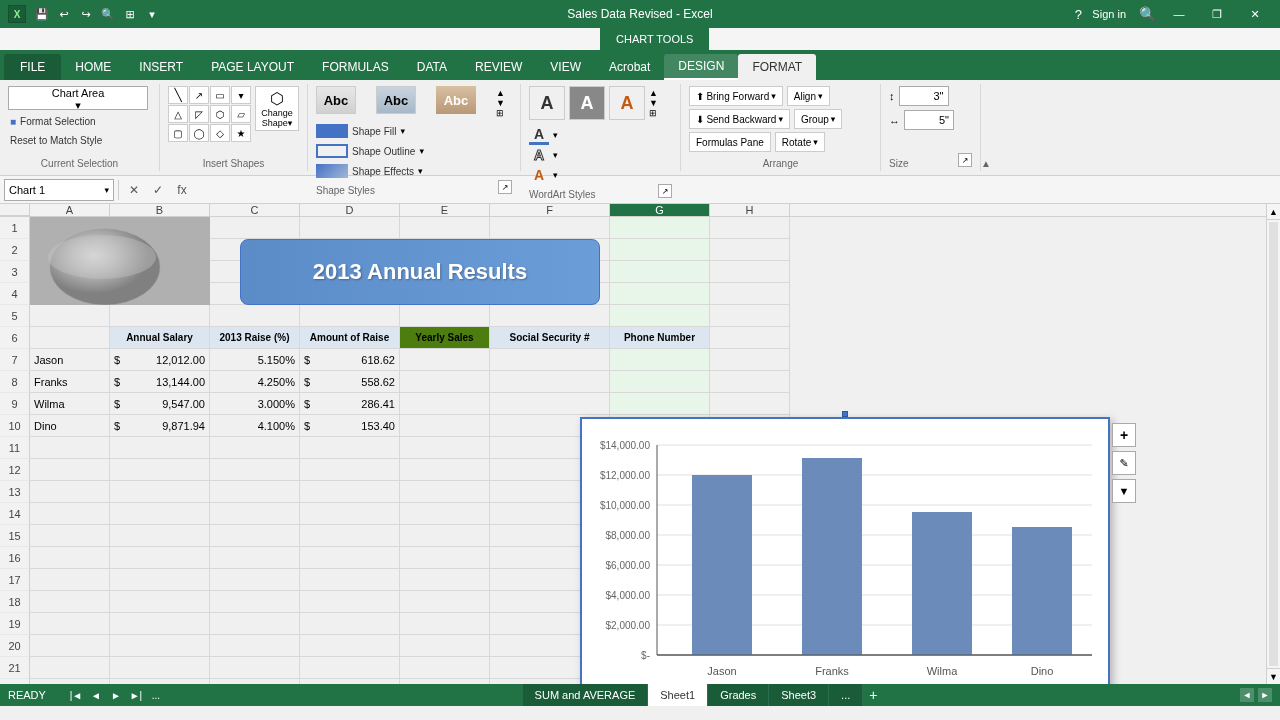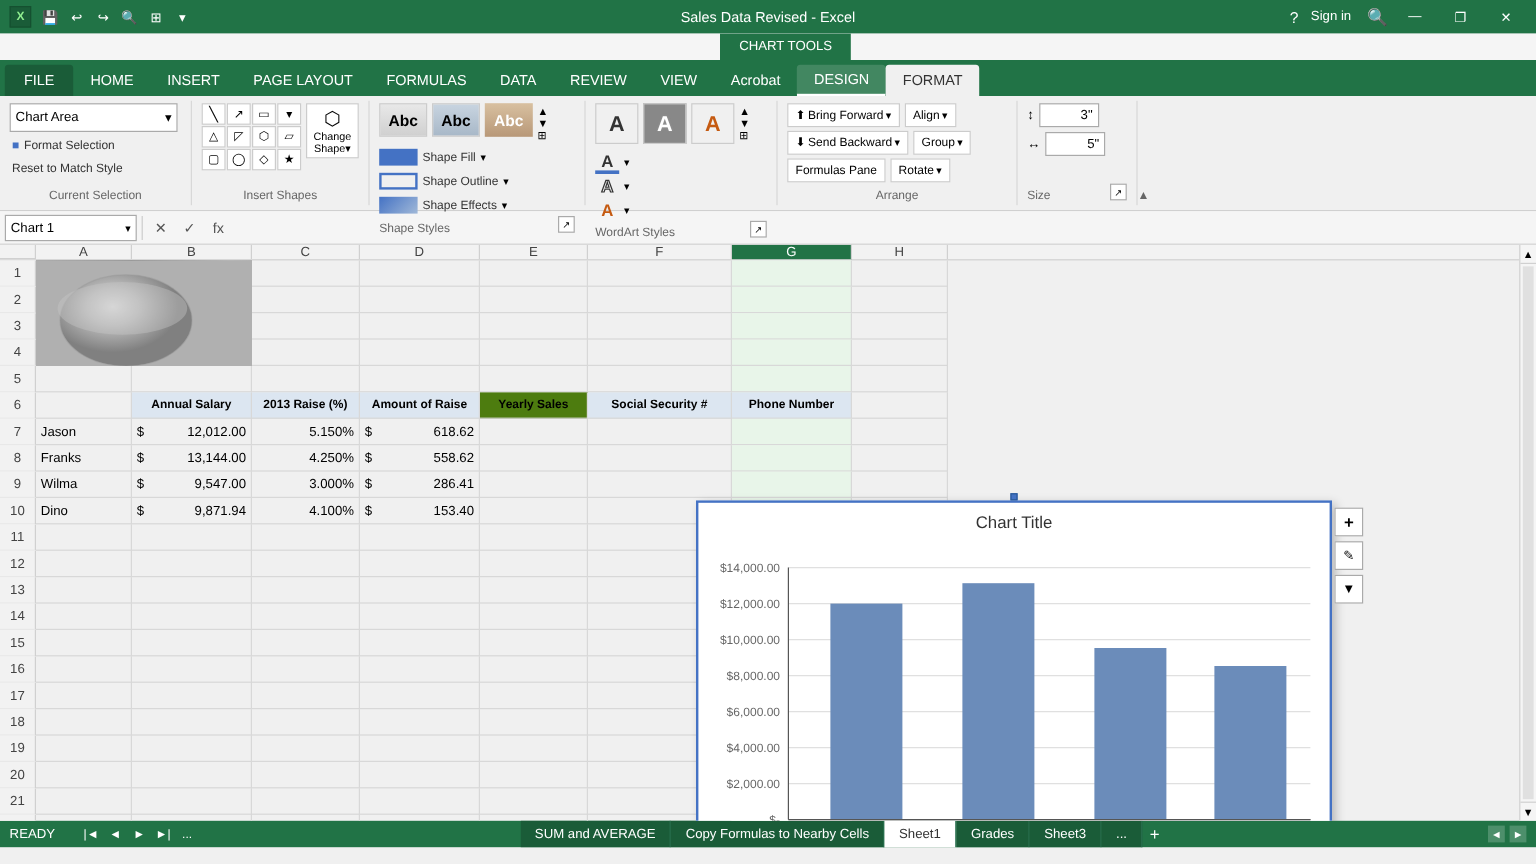--- a/index.html
+++ b/index.html
@@ -100,20 +100,21 @@
       width: 140px;
       height: 24px;
       border: 1px solid #aaa;
       background: white;
       display: flex;
       align-items: center;
       justify-content: space-between;
       padding: 0 4px;
       font-size: 11px;
       cursor: pointer;
+      flex-direction: column;
     }
     .selection-actions {
       display: flex;
       flex-direction: column;
       gap: 1px;
     }
     .action-btn {
       height: 18px;
       font-size: 10px;
       color: #333;
@@ -141,21 +142,21 @@
     .change-shape-btn {
       display: flex; flex-direction: column; align-items: center;
       width: 44px; font-size: 9px; cursor: pointer;
       padding: 2px;
       border: 1px solid #ccc;
       background: white;
     }
 
     
     .style-abc-row {
-      display: flex; gap: 4px;
+      display: flex; gap: 20px;
     }
     .abc-btn {
       width: 40px; height: 28px;
       border: 1px solid #ccc;
       display: flex; align-items: center; justify-content: center;
       font-size: 13px; font-weight: bold;
       cursor: pointer;
       background: linear-gradient(to bottom, #e8e8e8, #d0d0d0);
     }
     .abc-btn:nth-child(2) { background: linear-gradient(to bottom, #c8d4e0, #a8b8c8); }
@@ -564,20 +565,23 @@
               <stop offset="100%" stop-color="#808080"></stop>
             </radialGradient>
           </defs>
           <rect width="180" height="88" fill="#b0b0b0"></rect>
           <ellipse cx="75" cy="50" rx="55" ry="38" fill="url(#ballGrad)"></ellipse>
           <ellipse cx="75" cy="50" rx="55" ry="38" fill="none" stroke="#999" stroke-width="1" opacity="0.5"></ellipse>
         </svg>
       </div>
     </div>
 
+    <div style="position:absolute;top:22px;left:240px;width:360px;height:66px;z-index:2;background:linear-gradient(to right,#5b8cc8,#6b9dd8);border-radius:8px;border:1px solid #4472C4;display:flex;align-items:center;justify-content:center;">
+      <span style="font-size:22px;font-weight:bold;color:white;text-shadow:1px 1px 2px rgba(0,0,0,0.3);">2013 Annual Results</span>
+    </div>
 
     <div class="sheet-row" style="height:22px;">
       <div class="row-header">2</div>
       <div style="width:80px;height:22px;border-right:1px solid #d8d8d8;border-bottom:1px solid #d8d8d8;"></div>
       <div style="width:100px;height:22px;border-right:1px solid #d8d8d8;border-bottom:1px solid #d8d8d8;"></div>
       <div style="width:90px;height:22px;border-right:1px solid #d8d8d8;border-bottom:1px solid #d8d8d8;"></div>
       <div style="width:100px;height:22px;border-right:1px solid #d8d8d8;border-bottom:1px solid #d8d8d8;"></div>
       <div style="width:90px;height:22px;border-right:1px solid #d8d8d8;border-bottom:1px solid #d8d8d8;"></div>
       <div style="width:120px;height:22px;border-right:1px solid #d8d8d8;border-bottom:1px solid #d8d8d8;"></div>
       <div style="width:100px;height:22px;border-right:1px solid #d8d8d8;border-bottom:1px solid #d8d8d8;background:#e8f5e9;"></div>
@@ -834,21 +838,20 @@
           <div style="width: 120px; min-width: 120px; height: 22px; border-right: 1px solid rgb(216, 216, 216); border-bottom: 1px solid rgb(216, 216, 216);"></div>
           <div style="width: 100px; min-width: 100px; height: 22px; border-right: 1px solid rgb(216, 216, 216); border-bottom: 1px solid rgb(216, 216, 216); background: rgb(232, 245, 233);"></div>
           <div style="width: 80px; min-width: 80px; height: 22px; border-right: 1px solid rgb(216, 216, 216); border-bottom: 1px solid rgb(216, 216, 216);"></div>
         </div>
       </div>
 
     <div style="position:absolute;top:200px;left:580px;width:530px;height:330px;background:white;border:2px solid #4472C4;box-shadow:3px 3px 8px rgba(0,0,0,0.25);z-index:10;">
 
       <div style="position:absolute;top:-8px;left:50%;transform:translateX(-50%);width:6px;height:6px;background:#4472C4;border:1px solid #2a5a9a;"></div>
 
-      <div class="chart-title">Chart Title</div>
 
       <div style="position:absolute;right:-28px;top:4px;display:flex;flex-direction:column;gap:4px;">
         <div style="width:24px;height:24px;background:white;border:1px solid #aaa;display:flex;align-items:center;justify-content:center;font-size:14px;cursor:pointer;font-weight:bold;">+</div>
         <div style="width:24px;height:24px;background:white;border:1px solid #aaa;display:flex;align-items:center;justify-content:center;font-size:11px;cursor:pointer;">✎</div>
         <div style="width:24px;height:24px;background:white;border:1px solid #aaa;display:flex;align-items:center;justify-content:center;font-size:11px;cursor:pointer;">▼</div>
       </div>
 
       <svg width="510" height="290" style="margin:0 10px;" class="chart-svg">
 
         <text x="58" y="30" font-size="10" fill="#666" text-anchor="end">$14,000.00</text>
@@ -905,21 +908,20 @@
   <div style="display:flex;align-items:center;">
     <div class="tab-nav-btn">|◄</div>
     <div class="tab-nav-btn">◄</div>
     <div class="tab-nav-btn">►</div>
     <div class="tab-nav-btn">►|</div>
     <div class="tab-nav-btn">...</div>
   </div>
 
   <div class="sheet-tabs">
     <div class="sheet-tab">SUM and AVERAGE</div>
-    <div class="sheet-tab">Copy Formulas to Nearby Cells</div>
     <div class="sheet-tab active">Sheet1</div>
     <div class="sheet-tab">Grades</div>
     <div class="sheet-tab">Sheet3</div>
     <div class="sheet-tab">...</div>
     <div style="width:20px;height:22px;display:flex;align-items:center;justify-content:center;color:white;cursor:pointer;font-size:14px;">+</div>
   </div>
 
   <div style="margin-left:auto;display:flex;align-items:center;gap:4px;">
     <div style="width:14px;height:14px;background:rgba(255,255,255,0.2);display:flex;align-items:center;justify-content:center;font-size:9px;cursor:pointer;">◄</div>
     <div style="width:14px;height:14px;background:rgba(255,255,255,0.2);display:flex;align-items:center;justify-content:center;font-size:9px;cursor:pointer;">►</div>

